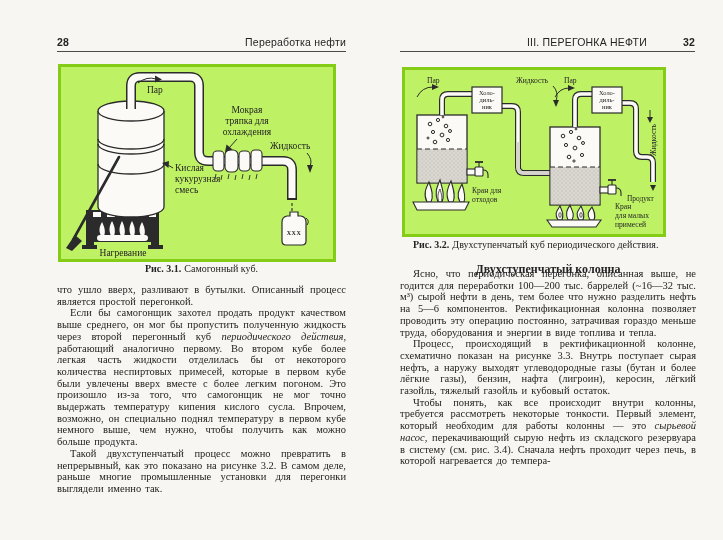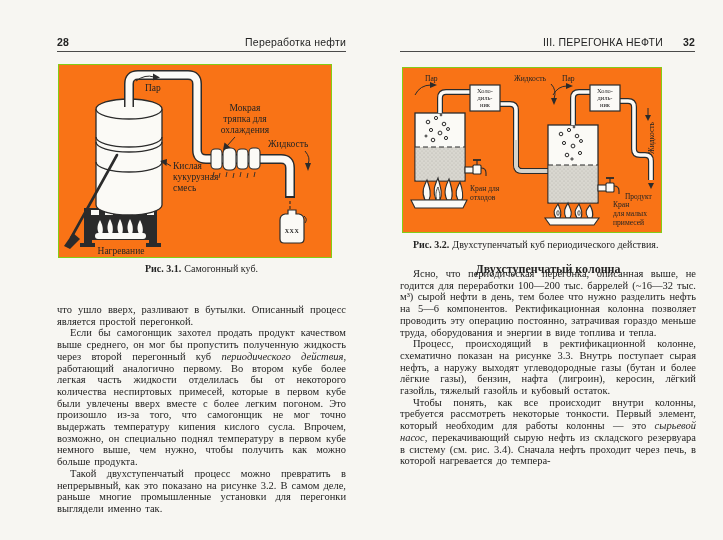--- a/index.html
+++ b/index.html
@@ -18,25 +18,25 @@
     position:absolute;top:34px;height:14px;
     border-bottom:1px solid #4a4a4a;padding-bottom:3px;
     font-family:"Liberation Sans", sans-serif;
     font-size:10.5px;letter-spacing:.2px;
     display:flex;align-items:flex-end;
   }
   .hdr-left{left:57px;width:289px;justify-content:space-between;}
   .hdr-right{left:400px;width:295px;justify-content:flex-end;}
   .pg-num{font-weight:bold;}
   .hdr-left .run-title{margin-left:32px;}
-  .hdr-right .run-title{margin-right:20px;}
+  .hdr-right .run-title{margin-right:36px;}
 
   
   .figbox{
-    position:absolute;border:1px solid #84cc16;background:#f97316;
+    position:absolute;border:3px solid #84cc16;background:#bef264;
   }
   .fig1{left:58px;top:64px;width:272px;height:192px;}
   .fig2{left:402px;top:67px;width:258px;height:164px;}
   .figbox svg{display:block;}
   svg text{font-family:"Liberation Serif", serif;fill:#242424;}
 
   
   .caption{position:absolute;font-size:10px;line-height:12px;}
   .cap1{left:57px;top:263px;width:289px;text-align:center;}
   .cap2{left:400px;top:239px;width:296px;margin-left:13px;}
@@ -47,21 +47,21 @@
   .sec-head{
     position:absolute;left:400px;top:262px;width:296px;
     text-align:center;font-weight:bold;font-size:12px;
   }
 
   
   .body-col{
     position:absolute;font-size:10.5px;line-height:11.7px;
     text-align:justify;word-spacing:1.4px;
   }
-  .body-left{left:57px;top:284px;width:289px;margin-top:20px;}
+  .body-left{left:57px;top:284px;width:289px;}
   .body-right{left:400px;top:268px;width:296px;}
   .body-col p{margin:0;text-indent:13px;}
   .body-col p.noindent{text-indent:0;}
 </style>
 </head>
 <body>
 
 <div class="spread">
 
   <div>

